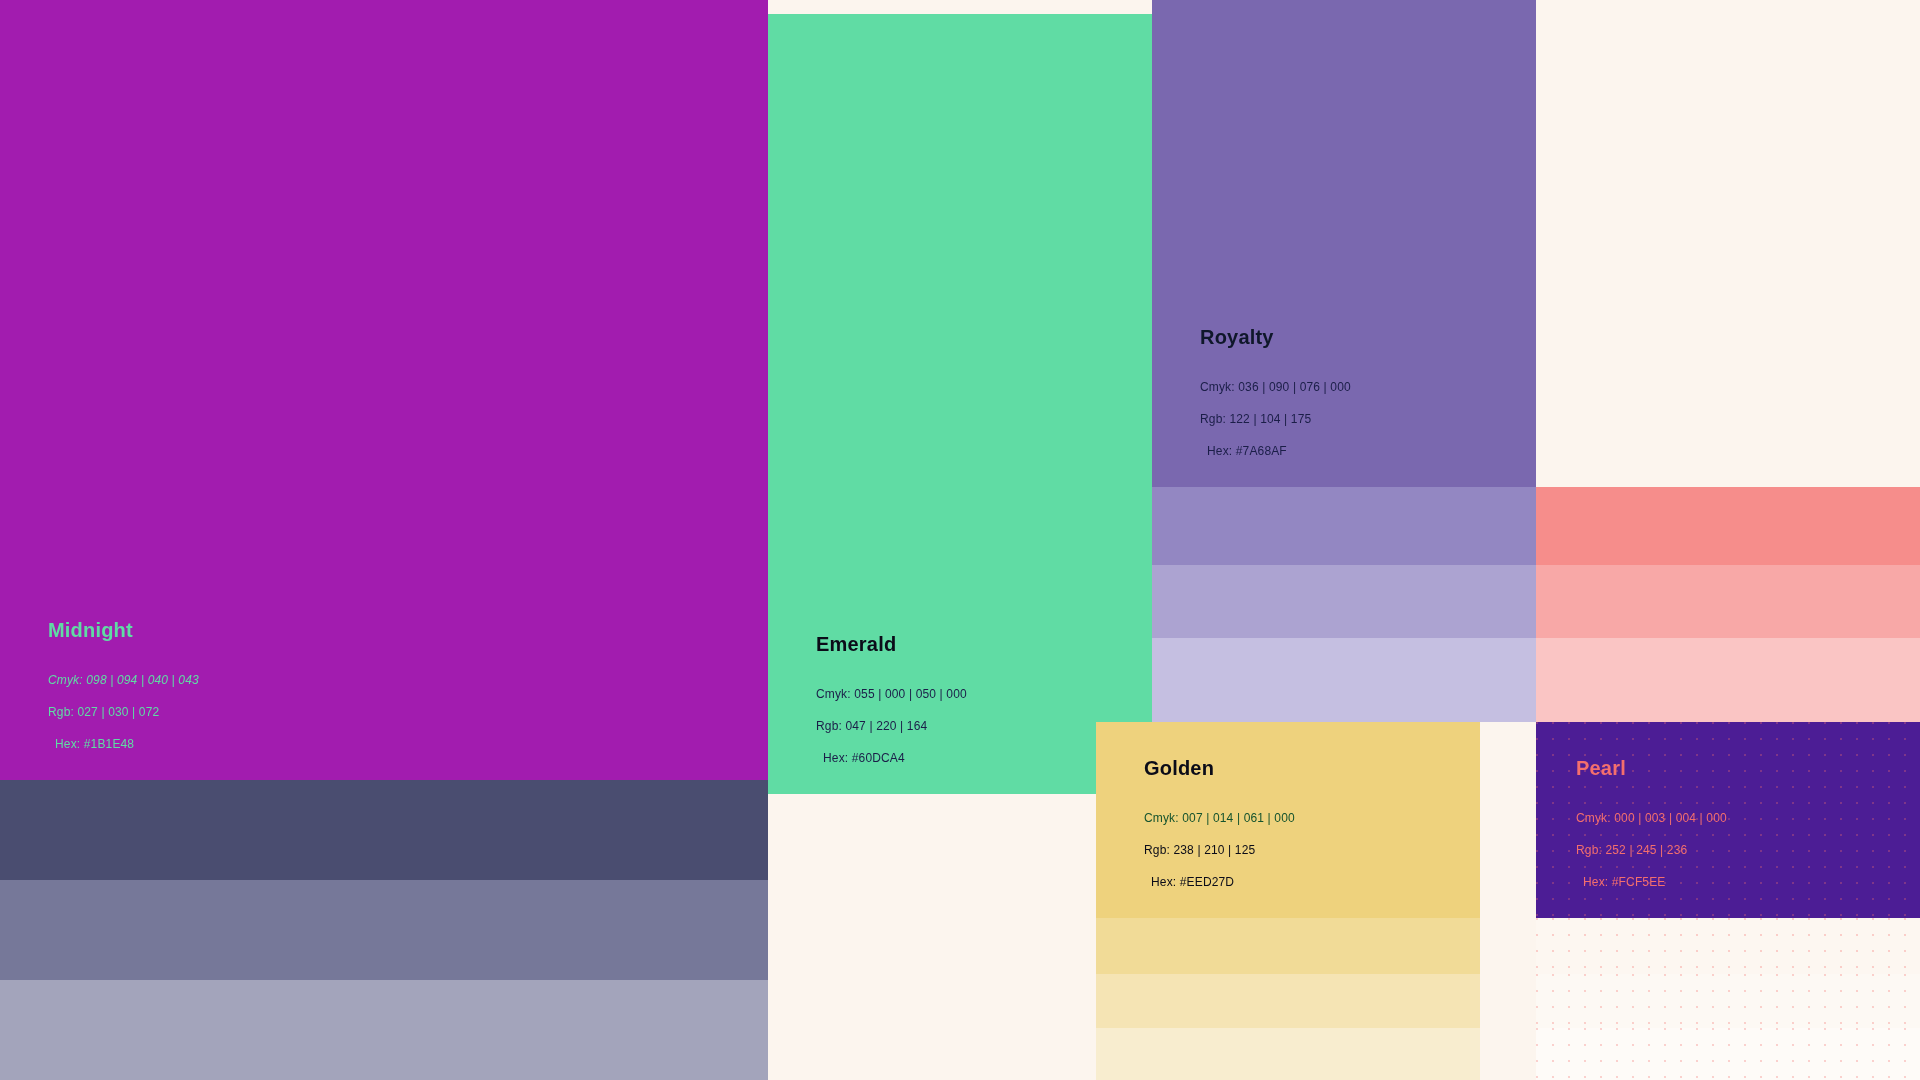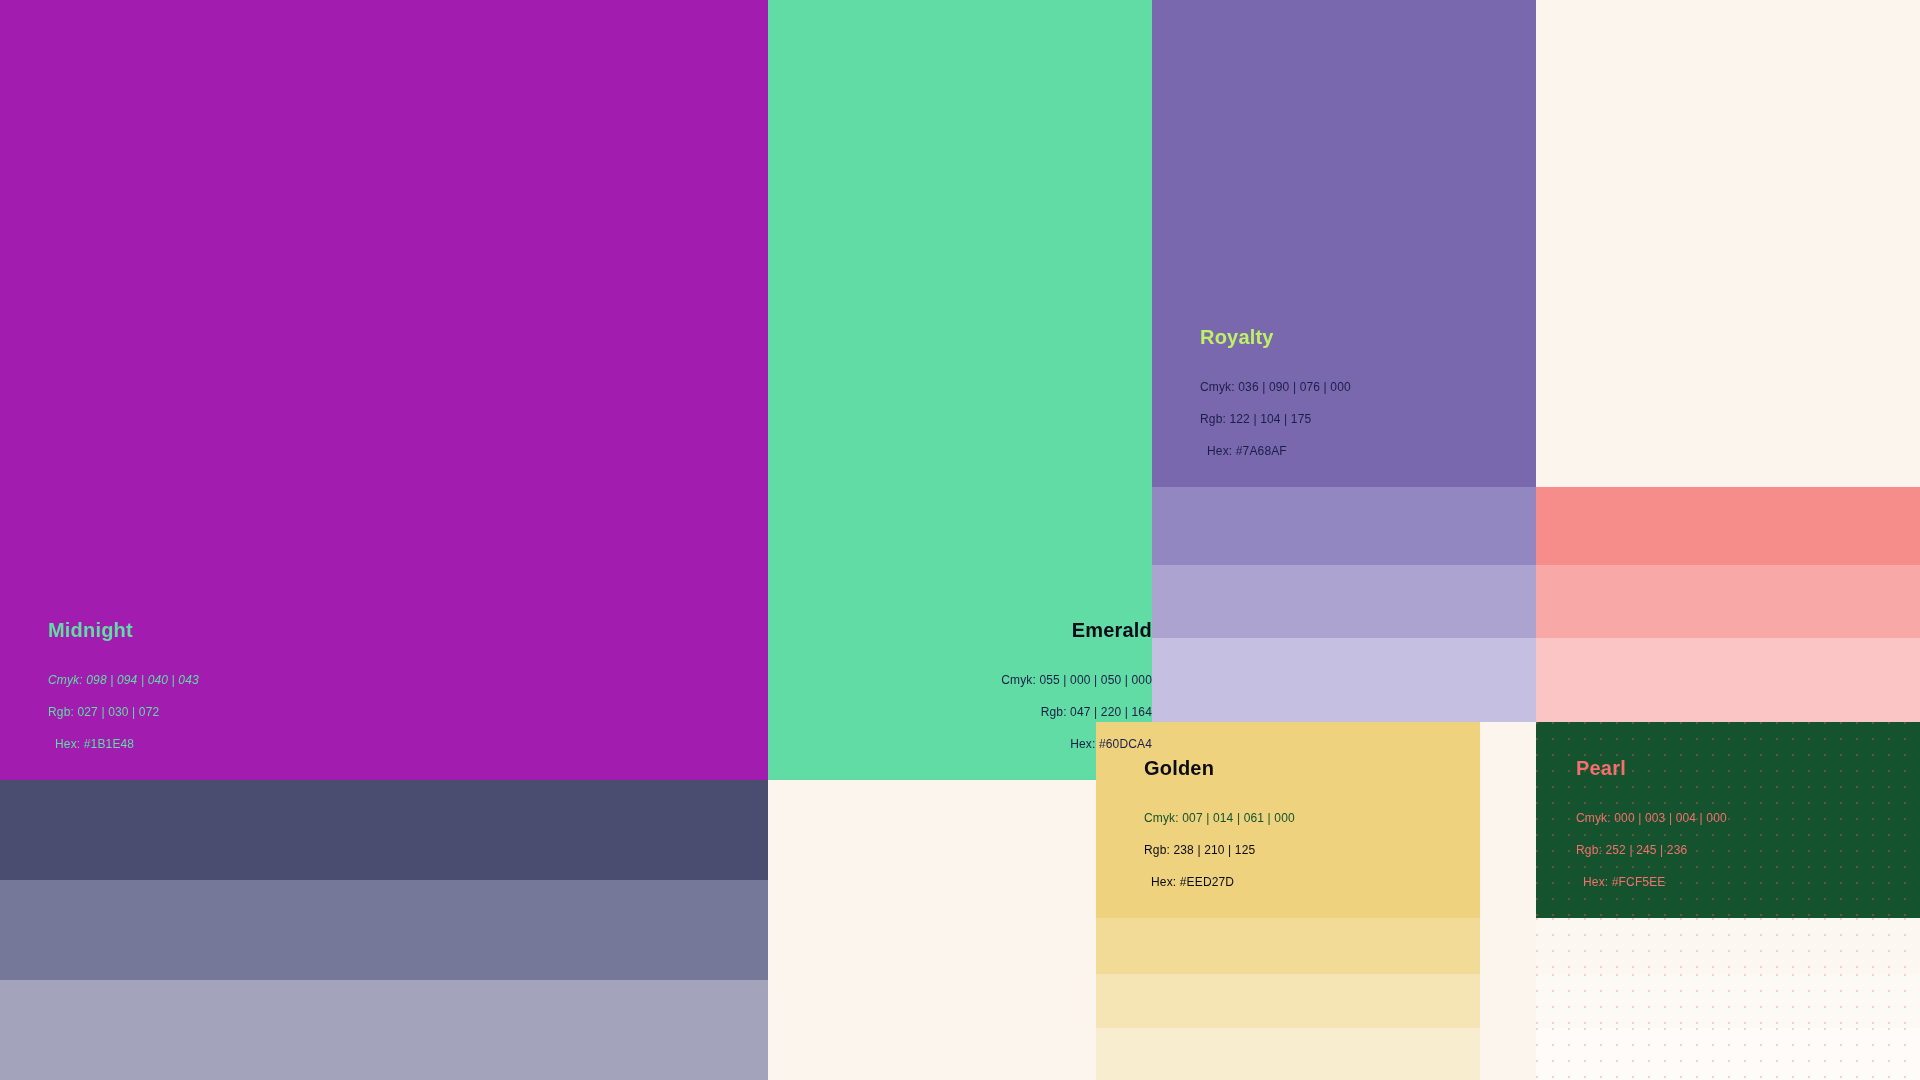--- a/index.html
+++ b/index.html
@@ -85,38 +85,38 @@
         <div class="spec" style="color:#60DCA4;font-style:italic;">Cmyk: 098 | 094 | 040 | 043</div>
         <div class="spec" style="color:#60DCA4;">Rgb: 027 | 030 | 072</div>
         <div class="spec hex" style="color:#60DCA4;">Hex: #1B1E48</div>
       </div>
     </div>
     <div class="tint" style="top:780px; height:100px; background:#4A4D70;"></div>
     <div class="tint" style="top:880px; height:100px; background:#767899;"></div>
     <div class="tint" style="top:980px; height:100px; background:#A3A4BB;"></div>
   </div>
 
-  <div class="swatch" style="left:768px; top:0; width:384px; height:780px;text-align:right;">
+  <div class="swatch" style="left:768px; top:14px; width:384px; height:780px;">
     <div class="swatch-main" style="height:780px; background:#60DCA4;">
       <div class="info">
         <div class="swatch-title" style="color:#0B0C18;">Emerald</div>
         <div class="spec" style="color:#1B1E48;">Cmyk: 055 | 000 | 050 | 000</div>
         <div class="spec" style="color:#1B1E48;">Rgb: 047 | 220 | 164</div>
         <div class="spec hex" style="color:#1B1E48;">Hex: #60DCA4</div>
       </div>
     </div>
     <div class="tint" style="top:780px; height:100px; background:#88E5BB;"></div>
     <div class="tint" style="top:880px; height:100px; background:#A4EBCD;"></div>
     <div class="tint" style="top:980px; height:100px; background:#C2F2DE;"></div>
   </div>
 
   <div class="swatch" style="left:1152px; top:0; width:384px; height:722px;">
     <div class="swatch-main" style="height:487px; background:#7A68AF;">
       <div class="info">
-        <div class="swatch-title" style="color:#bef264;">Royalty</div>
+        <div class="swatch-title" style="color:#0f172a;">Royalty</div>
         <div class="spec" style="color:#1B1E48;">Cmyk: 036 | 090 | 076 | 000</div>
         <div class="spec" style="color:#1B1E48;">Rgb: 122 | 104 | 175</div>
         <div class="spec hex" style="color:#1B1E48;">Hex: #7A68AF</div>
       </div>
     </div>
     <div class="tint" style="top:487px; height:78px; background:#9387C2;"></div>
     <div class="tint" style="top:565px; height:73px; background:#ACA3D1;"></div>
     <div class="tint" style="top:638px; height:84px; background:#C5BFE1;"></div>
   </div>
 
@@ -134,21 +134,21 @@
         <div class="spec" style="color:#0B0C18;">Rgb: 238 | 210 | 125</div>
         <div class="spec hex" style="color:#0B0C18;">Hex: #EED27D</div>
       </div>
     </div>
     <div class="tint" style="top:196px; height:56px; background:#F1DB97;"></div>
     <div class="tint" style="top:252px; height:54px; background:#F5E4B4;"></div>
     <div class="tint" style="top:306px; height:52px; background:#F8EDCF;"></div>
   </div>
 
   <div class="swatch" style="left:1536px; top:722px; width:384px; height:358px;">
-    <div class="swatch-main" style="height:196px; background:#14532d;">
+    <div class="swatch-main" style="height:196px; background:#4c1d95;">
       <div class="dots"></div>
       <div class="info pad-left-40">
         <div class="swatch-title" style="color:#F46F6D;">Pearl</div>
         <div class="spec" style="color:#F46F6D;">Cmyk: 000 | 003 | 004 | 000</div>
         <div class="spec" style="color:#F46F6D;">Rgb: 252 | 245 | 236</div>
         <div class="spec hex" style="color:#F46F6D;">Hex: #FCF5EE</div>
       </div>
     </div>
     <div class="tint" style="top:196px; height:56px; background:#FDF7F1;">
       <div class="dots"></div>

